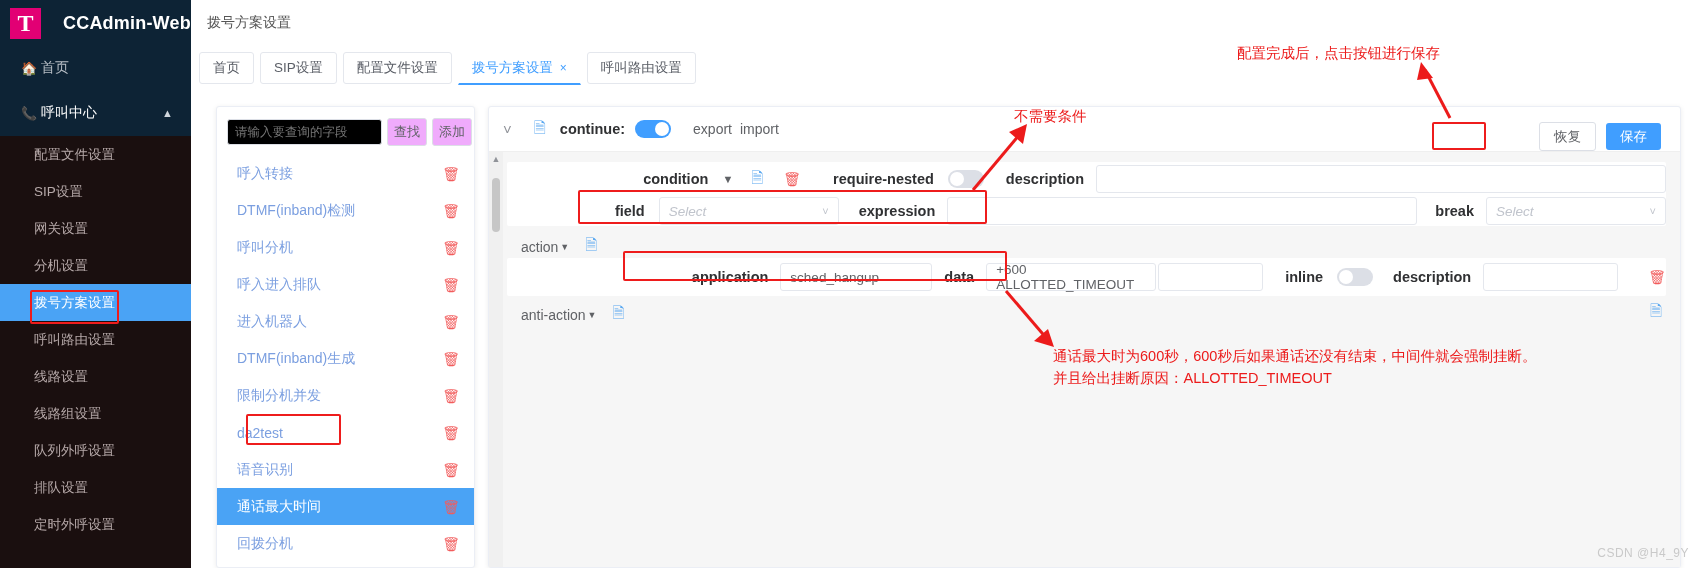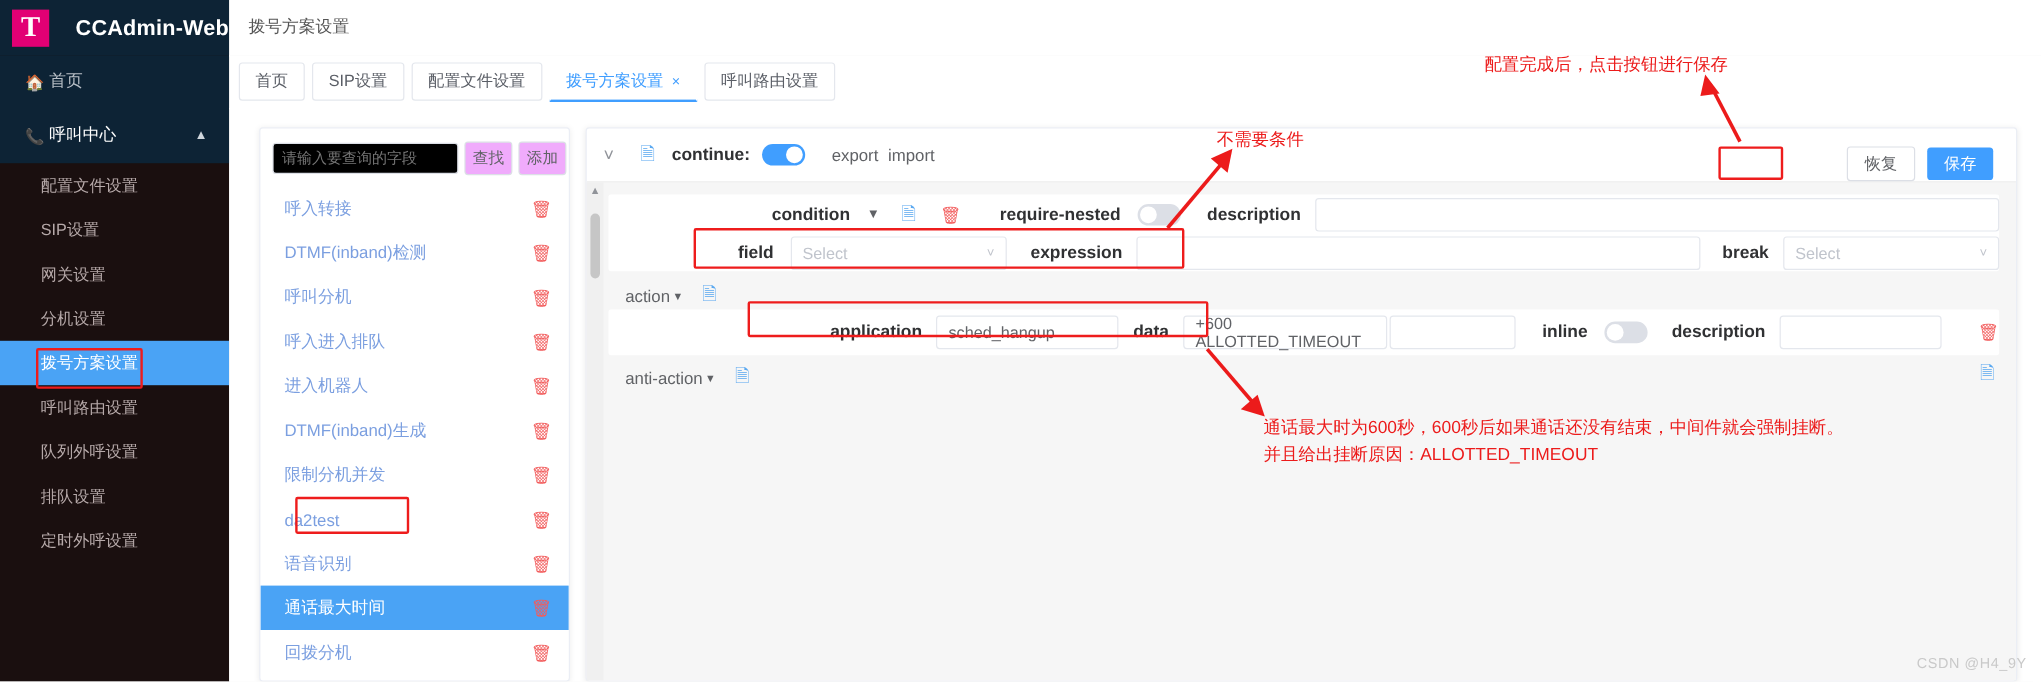--- a/index.html
+++ b/index.html
@@ -63,21 +63,21 @@
   .link-txt{color:#606266;font-size:14px;cursor:pointer;}
   .form-body{position:absolute;left:0;right:0;top:44px;bottom:0;background:#f6f6f6;border-top:1px solid #efefef;}
   .scrollcol{position:absolute;left:0;top:0;width:14px;bottom:0;background:#f0f0f0;}
   .sc-arrow{text-align:center;font-size:9px;color:#909399;padding-top:2px;}
   .sc-thumb{position:absolute;left:3px;top:26px;width:8px;height:54px;background:#c6c6c6;border-radius:4px;}
   .card-block{position:absolute;left:18px;right:14px;background:#fff;border-radius:2px;}
   .row{display:flex;align-items:center;height:44px;justify-content:flex-end;}
   .row-label{font-weight:bold;color:#303133;font-size:14.5px;}
   .fld{height:28px;border:1px solid #e4e7ed;border-radius:3px;background:#fff;display:flex;align-items:center;
     padding:0 9px;font-size:13.5px;color:#606266;box-sizing:border-box;}
-  .fld.placeholder{color:#c0c4cc;}
+  .fld.placeholder{color:#c0c4cc;font-style:italic;}
   .fld .caret-dn{margin-left:auto;color:#c0c4cc;font-size:11px;}
   .sub-label{color:#606266;font-size:14px;}
   .caret-sm{font-size:9px;color:#606266;margin-left:2px;}
   
   .anno{position:absolute;color:#ec1b1b;font-size:14.5px;white-space:nowrap;pointer-events:none;}
   .anno-box{position:absolute;border:2.5px solid #ee1c1c;border-radius:2px;pointer-events:none;}
   svg.arrow{position:absolute;pointer-events:none;}
   #watermark{position:absolute;right:12px;bottom:8px;color:#c9c9c9;font-size:12px;letter-spacing:.5px;}
 </style>
 </head>
@@ -110,20 +110,26 @@
         <span>网关设置</span>
       </div>
       <div class="sub-item">
         <span>分机设置</span>
       </div>
       <div class="sub-item active">
         <span>拨号方案设置</span>
       </div>
       <div class="sub-item">
         <span>呼叫路由设置</span>
+      </div>
+      <div class="sub-item">
+        <span>线路设置</span>
+      </div>
+      <div class="sub-item">
+        <span>线路组设置</span>
       </div>
       <div class="sub-item">
         <span>队列外呼设置</span>
       </div>
       <div class="sub-item">
         <span>排队设置</span>
       </div>
       <div class="sub-item">
         <span>定时外呼设置</span>
       </div>

